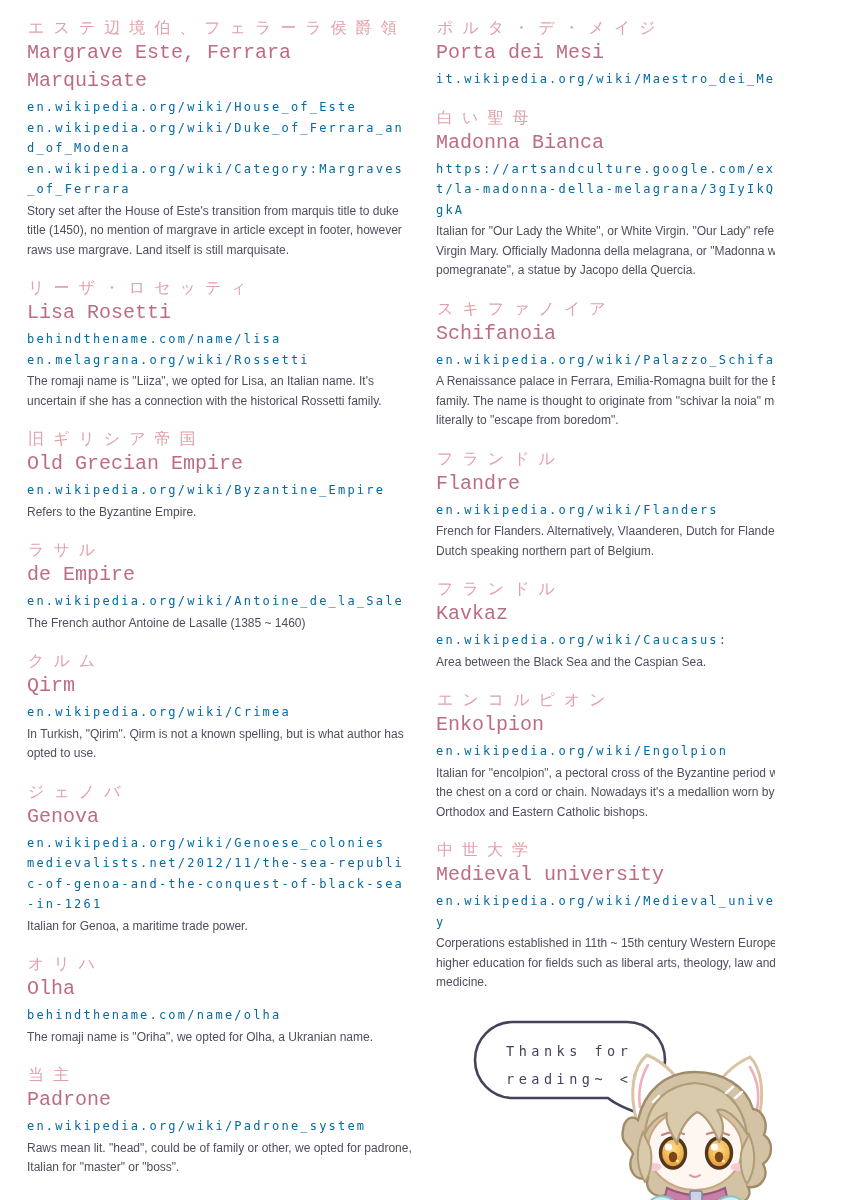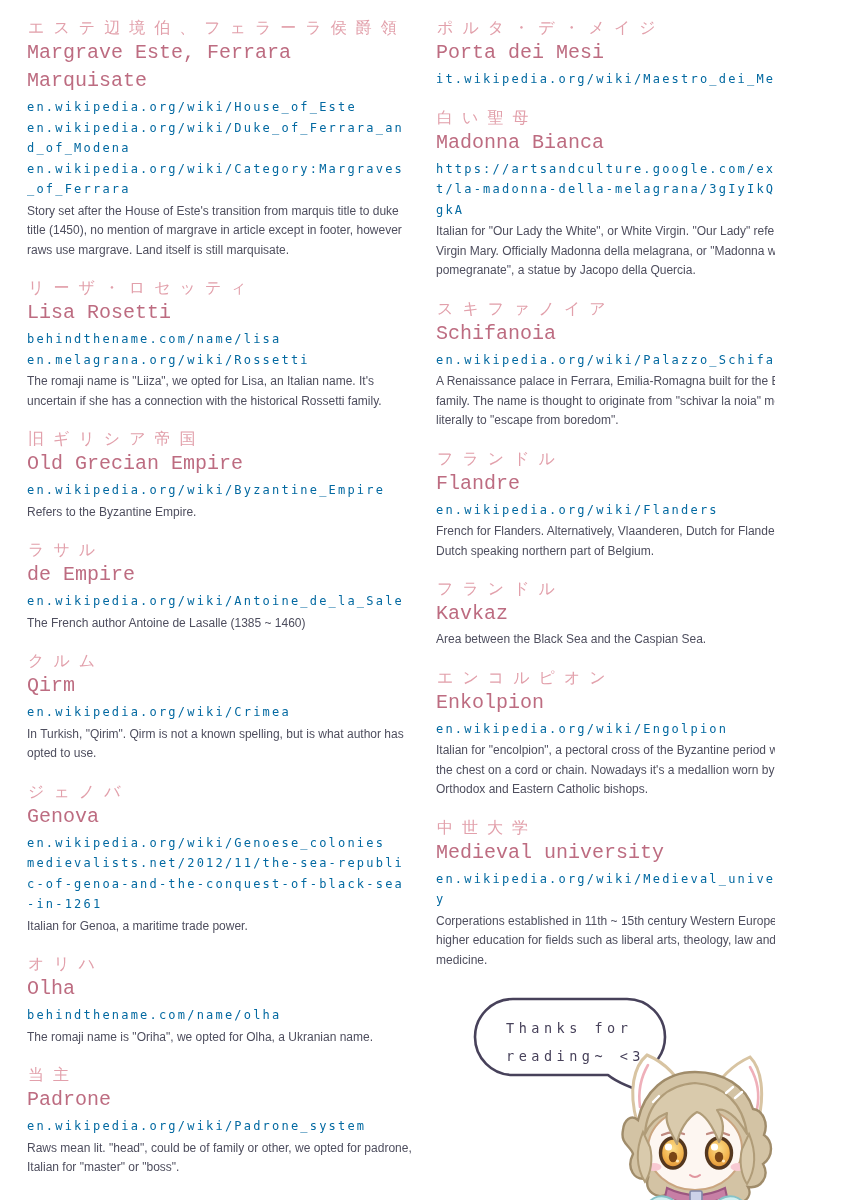--- a/index.html
+++ b/index.html
@@ -137,20 +137,21 @@
         </section>
         <section class="entry">
           <div class="kana">フランドル</div>
           <h2 class="title">Flandre</h2>
           <a class="url">en.wikipedia.org/wiki/Flanders</a>
           <p class="desc">French for Flanders. Alternatively, Vlaanderen, Dutch for Flanders. A Dutch speaking northern part of Belgium.</p>
         </section>
         <section class="entry">
           <div class="kana">フランドル</div>
           <h2 class="title">Kavkaz</h2>
+          <a class="url">en.wikipedia.org/wiki/Caucasus:</a>
           <p class="desc">Area between the Black Sea and the Caspian Sea.</p>
         </section>
         <section class="entry">
           <div class="kana">エンコルピオン</div>
           <h2 class="title">Enkolpion</h2>
           <a class="url">en.wikipedia.org/wiki/Engolpion</a>
           <p class="desc">Italian for "encolpion", a pectoral cross of the Byzantine period worn on the chest on a cord or chain. Nowadays it's a medallion worn by the Orthodox and Eastern Catholic bishops.</p>
         </section>
         <section class="entry">
           <div class="kana">中世大学</div>

